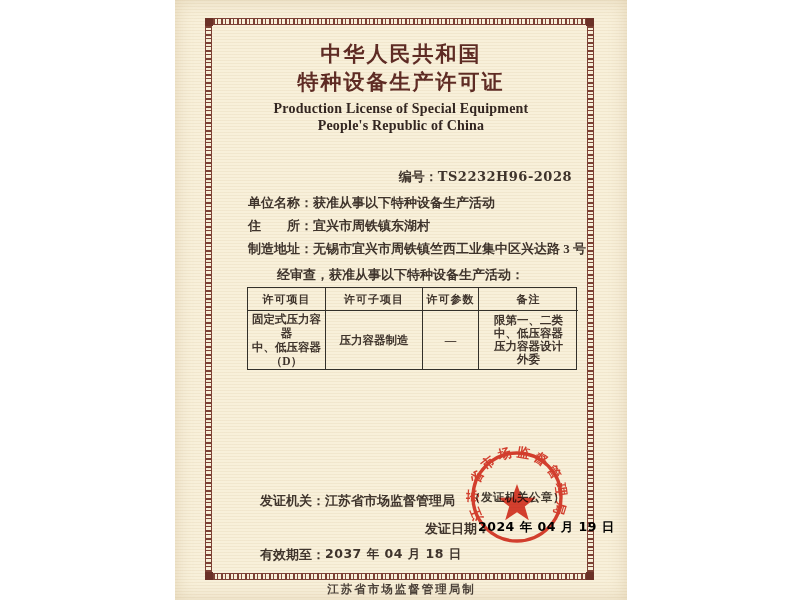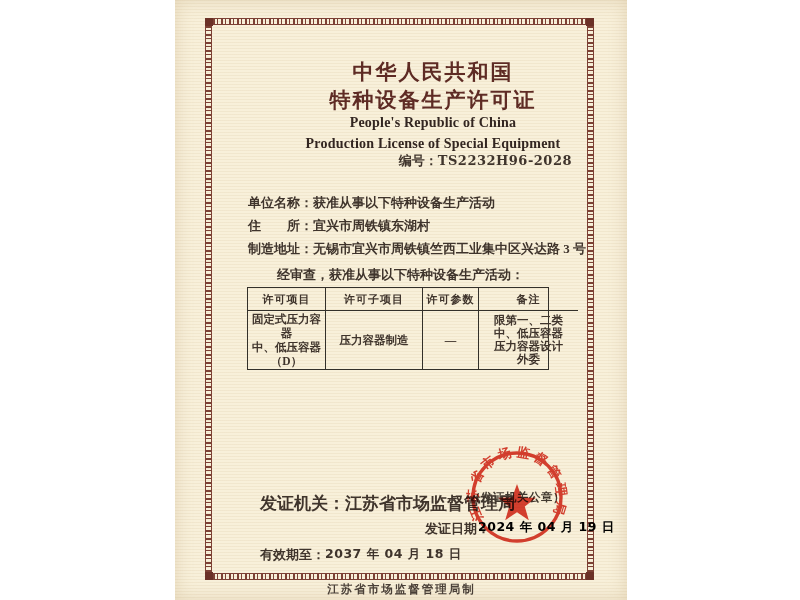--- a/index.html
+++ b/index.html
@@ -22,53 +22,53 @@
       linear-gradient(180deg,#7c4034 0 1.3px, rgba(0,0,0,0) 1.3px 5.7px, #7c4034 5.7px 7px);
   }
   .fret-v{
     width:7px;
     background-image:
       repeating-linear-gradient(180deg,#7c4034 0 2px, rgba(0,0,0,0) 2px 4px, #7c4034 4px 5px, rgba(0,0,0,0) 5px 8px),
       linear-gradient(90deg,#7c4034 0 1.3px, rgba(0,0,0,0) 1.3px 5.7px, #7c4034 5.7px 7px);
   }
   .fret-corner{position:absolute;width:8px;height:8px;background:#6b3127;}
   
-  .title-block{position:absolute;left:0;top:58px;width:452px;text-align:center;padding-left:32px;}
+  .title-block{position:absolute;left:0;top:40px;width:452px;text-align:center;}
   .t-cn{font-size:21px;font-weight:bold;color:#5e2b24;letter-spacing:2px;line-height:28px;}
   .t-en{font-size:14px;font-weight:bold;color:#332621;line-height:17px;letter-spacing:.2px;}
   .t-en.first{margin-top:4px;}
   
   .number-line{
-    position:absolute;top:152px;right:55px;font-size:13px;color:#3f342c;font-weight:600;text-align:center;
+    position:absolute;top:168px;right:55px;font-size:13px;color:#3f342c;font-weight:600;text-align:center;
   }
   .number-line .num{font-family:"DejaVu Serif","Liberation Serif",serif;letter-spacing:.5px;}
   
   .fields{position:absolute;left:73px;top:196px;width:350px;}
   .field-row{display:flex;font-size:13px;color:#3f342c;font-weight:600;margin-bottom:8.5px;line-height:14.5px;font-family:Liberation Serif, serif;}
   .field-row .lbl{white-space:pre;flex:0 0 auto;}
   .field-row .val{white-space:pre;}
   .approval{position:absolute;left:102px;top:266px;font-size:13px;color:#3f342c;font-weight:600;}
   
   .lic-table{
-    position:absolute;left:72px;top:287px;width:302px;
+    position:absolute;left:72px;top:287px;width:330px;
     display:grid;grid-template-columns:78px 97px 56px 99px;grid-template-rows:23px 58px;
     border:1.6px solid #33302a;box-sizing:border-box;
   }
   .cell{
     border-right:1px solid #33302a;border-bottom:1px solid #33302a;
     display:flex;align-items:center;justify-content:center;text-align:center;
     color:#3f342c;font-weight:600;white-space:pre-line;
   }
   .cell.last-col{border-right:none;}
   .cell.last-row{border-bottom:none;}
   .cell.hdr{font-size:11px;letter-spacing:1px;}
   .cell.bdy{font-size:11.5px;line-height:14px;}
   .cell.remark{font-size:11.5px;line-height:13px;}
   
-  .issuer-row{position:absolute;left:85px;top:492px;font-size:17px;color:#3f342c;font-weight:700;display:flex;}
+  .issuer-row{position:absolute;left:85px;top:492px;font-size:13px;color:#3f342c;font-weight:700;display:flex;}
   .valid-row{position:absolute;left:85px;top:518px;font-size:13px;color:#3f342c;font-weight:700;display:flex;margin-top:28px;}
   .date-digits{font-family:"DejaVu Sans","Liberation Sans",sans-serif;font-weight:700;font-size:12.5px;letter-spacing:.5px;}
   .issue-label{position:absolute;left:250px;top:512px;font-size:13px;color:#3f342c;font-weight:700;margin-top:8px;}
   .issue-value{position:absolute;left:303px;top:519px;z-index:1;}
   
   .seal-note{
     position:absolute;left:272px;top:490px;width:140px;text-align:center;
     font-size:11.5px;color:#413a31;font-weight:600;letter-spacing:.5px;z-index:1;
   }
   .seal-svg{position:absolute;left:287px;top:442px;width:110px;height:110px;z-index:2;mix-blend-mode:multiply;opacity:.95;}
@@ -88,22 +88,22 @@
   <div class="fret fret-v" style="left:30px;top:18px;height:562px;"></div>
   <div class="fret fret-v" style="left:412px;top:18px;height:562px;"></div>
   <div class="fret-corner" style="left:30px;top:18px;"></div>
   <div class="fret-corner" style="left:411px;top:18px;"></div>
   <div class="fret-corner" style="left:30px;top:572px;"></div>
   <div class="fret-corner" style="left:411px;top:572px;"></div>
 
   <div class="title-block">
     <div class="t-cn">中华人民共和国</div>
     <div class="t-cn">特种设备生产许可证</div>
+    <div class="t-en first">Production License of Special Equipment</div>
     <div class="t-en">People's Republic of China</div>
-    <div class="t-en first">Production License of Special Equipment</div>
   </div>
 
   <div class="number-line">
     <span>编号：</span><span class="num">TS2232H96-2028</span>
   </div>
 
   <div class="fields">
     <div class="field-row">
       <span class="lbl">单位名称：</span>
       <span class="val">获准从事以下特种设备生产活动</span>

